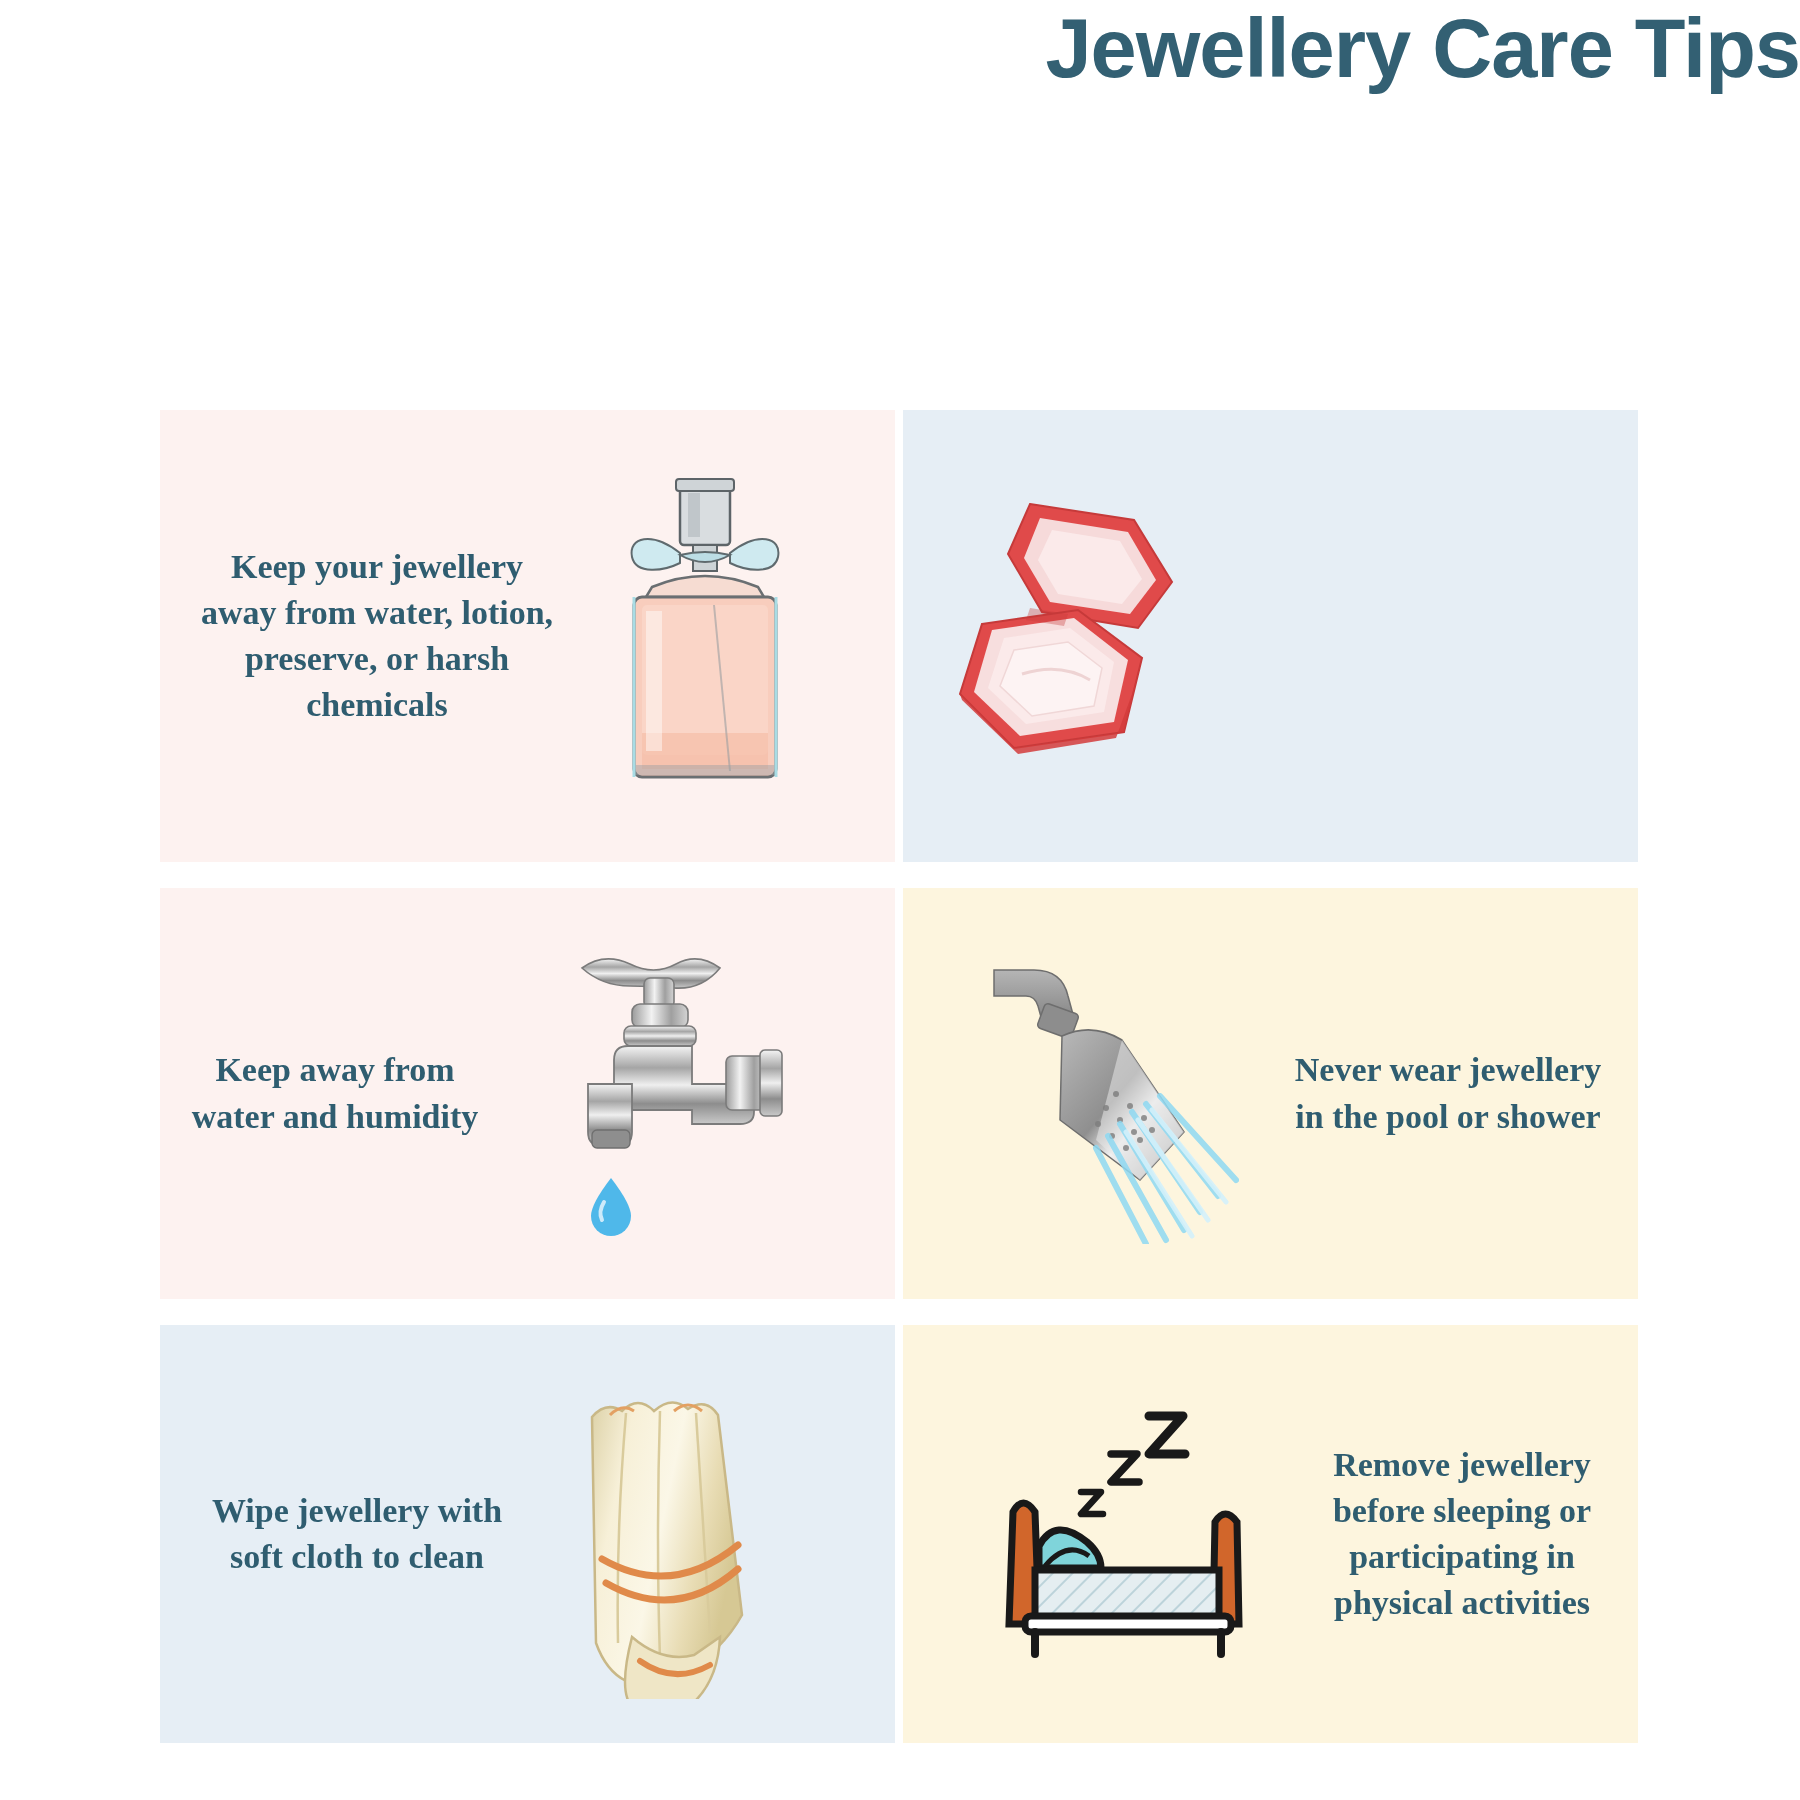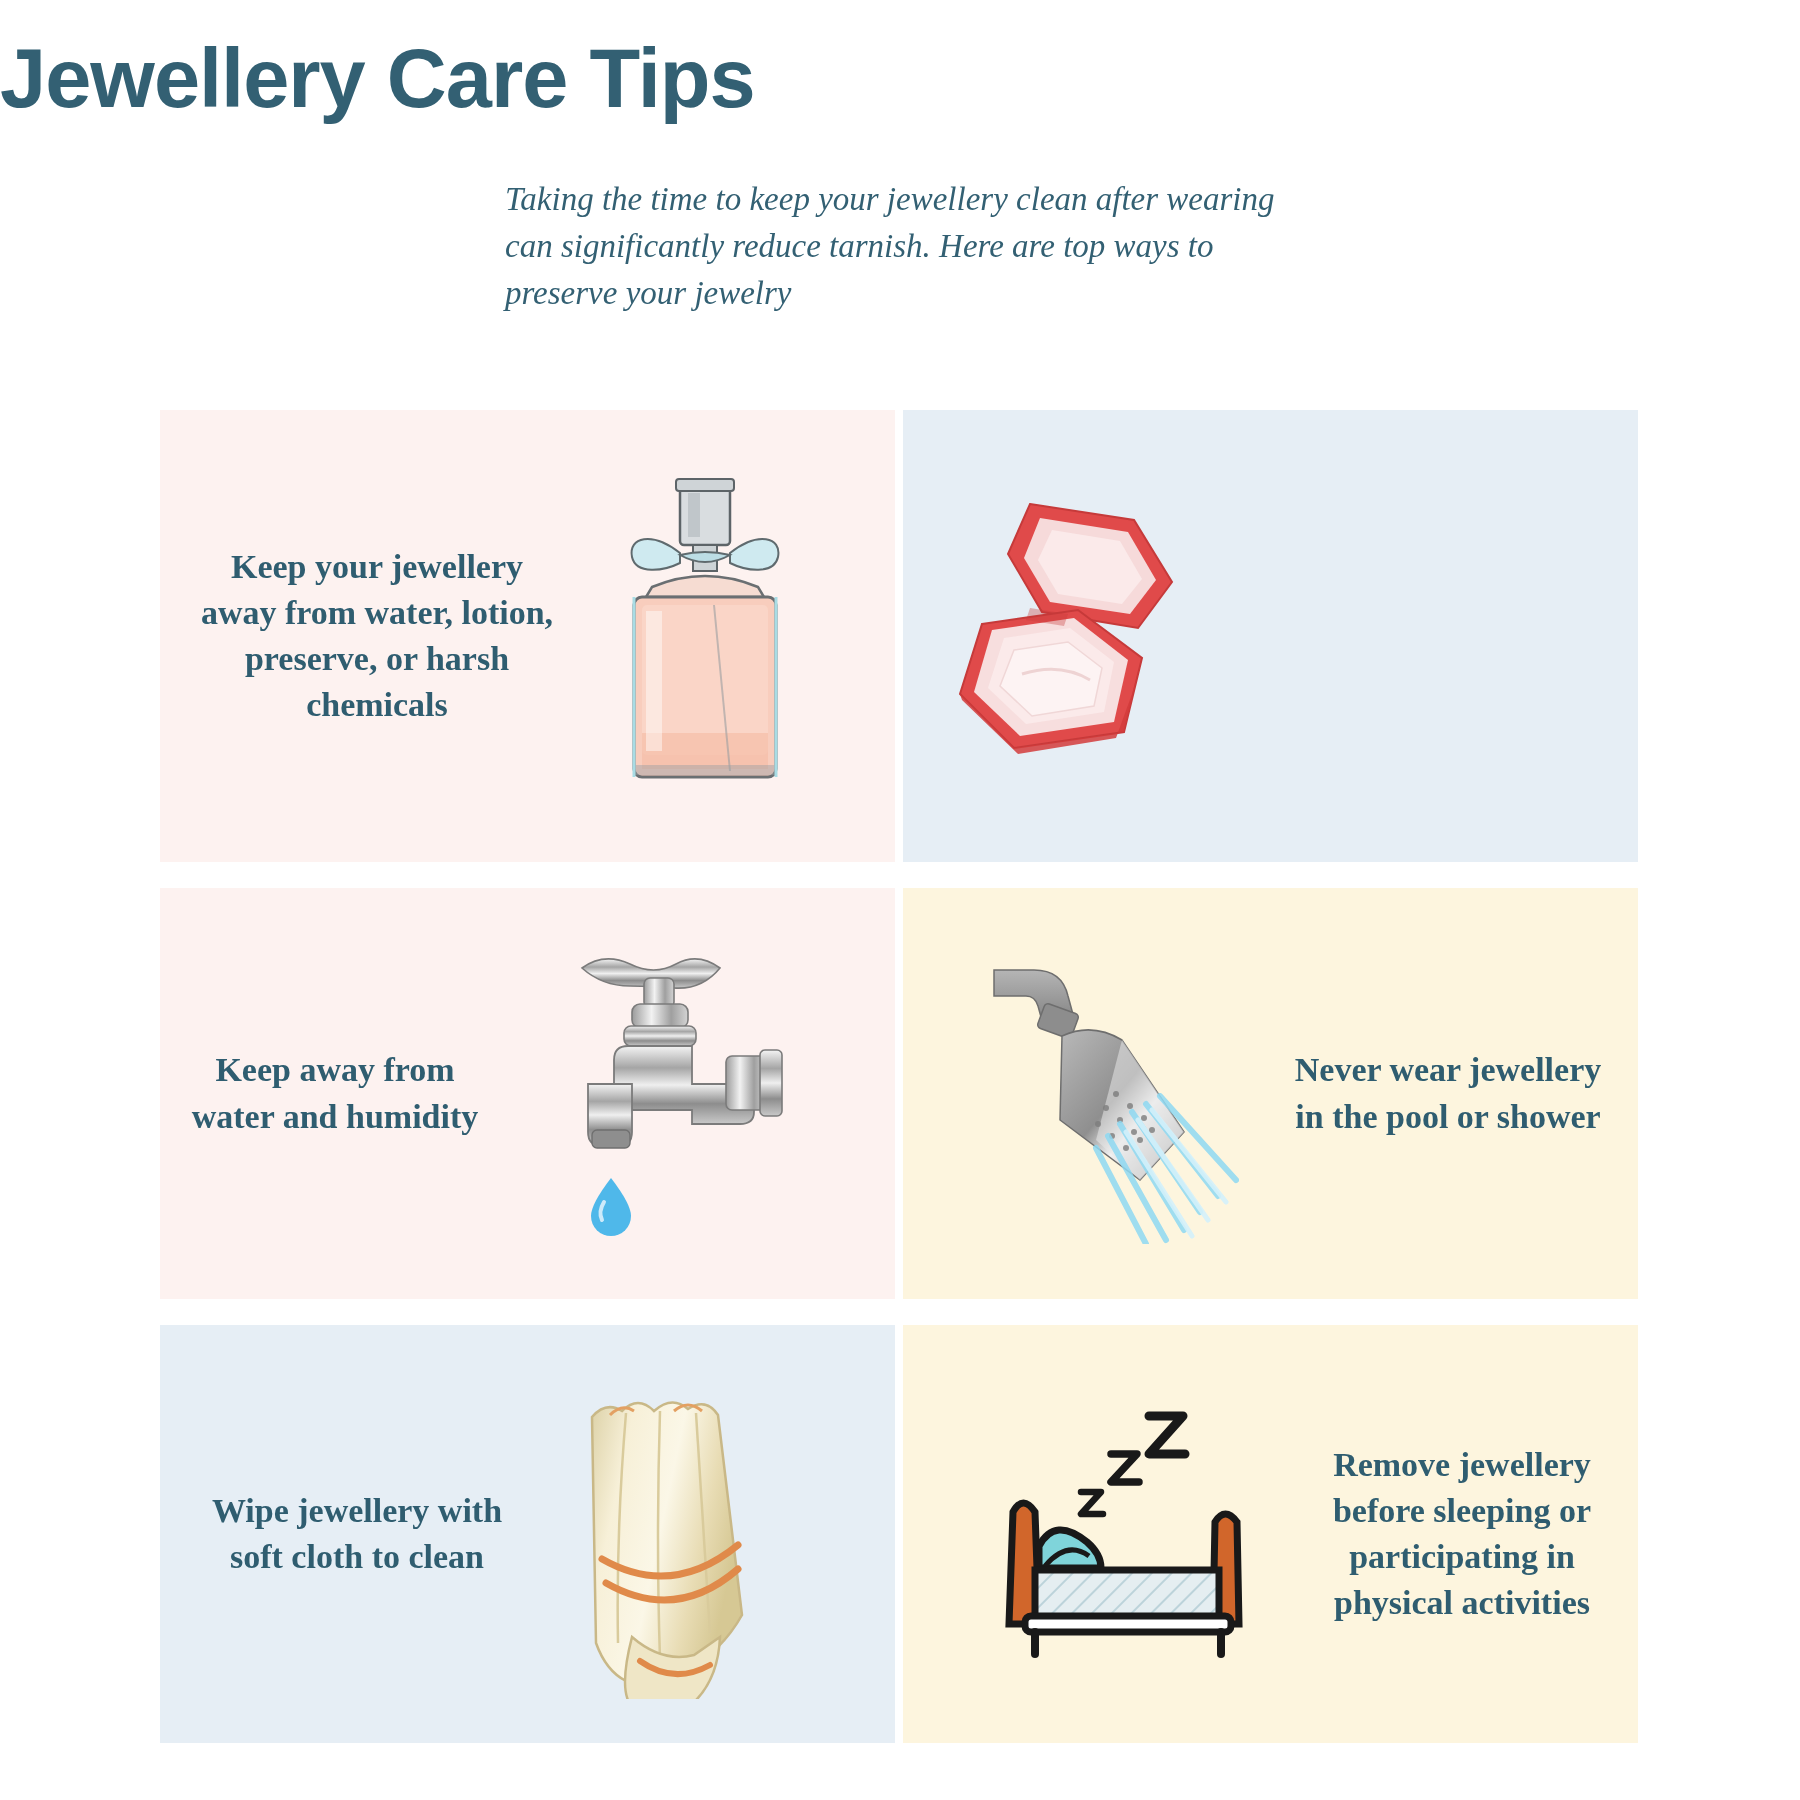--- a/index.html
+++ b/index.html
@@ -9,21 +9,21 @@
     font-family:"Liberation Serif", serif;
     overflow:hidden;
   }
   .page {
     position:relative;
     width:1800px; height:1800px;
     background:#ffffff;
   }
 
   
-  .header { width:100%; padding-top:30px; text-align:left; }
+  .header { width:100%; text-align:right; }
   .page-title {
     font-family:"Liberation Sans", sans-serif;
     font-weight:bold;
     font-size:83px;
     letter-spacing:-1px;
     color:#336073;
     line-height:1.18;
   }
   .page-subtitle {
     margin:48px auto 0;
@@ -89,21 +89,20 @@
   
   .art { display:block; }
 </style>
 </head>
 <body>
 
 <div class="page">
 
   <div class="header">
     <h1 class="page-title">Jewellery Care Tips</h1>
-    <p class="page-subtitle">Taking the time to keep your jewellery clean after wearing can significantly reduce tarnish. Here are top ways to preserve your jewelry</p>
   </div>
 
   <div class="tips-grid">
 
     <div class="tip-card c1 img-right" style="background:#fdf2f0">
       <div class="tip-text">Keep your jewellery away from water, lotion, preserve, or harsh chemicals</div>
       <div class="tip-figure">
         <svg class="art" width="250" height="330" viewBox="0 0 250 330">
 
           <rect x="100" y="14" width="50" height="60" rx="4" fill="#d9dde0" stroke="#5d6468" stroke-width="2.5"></rect>

